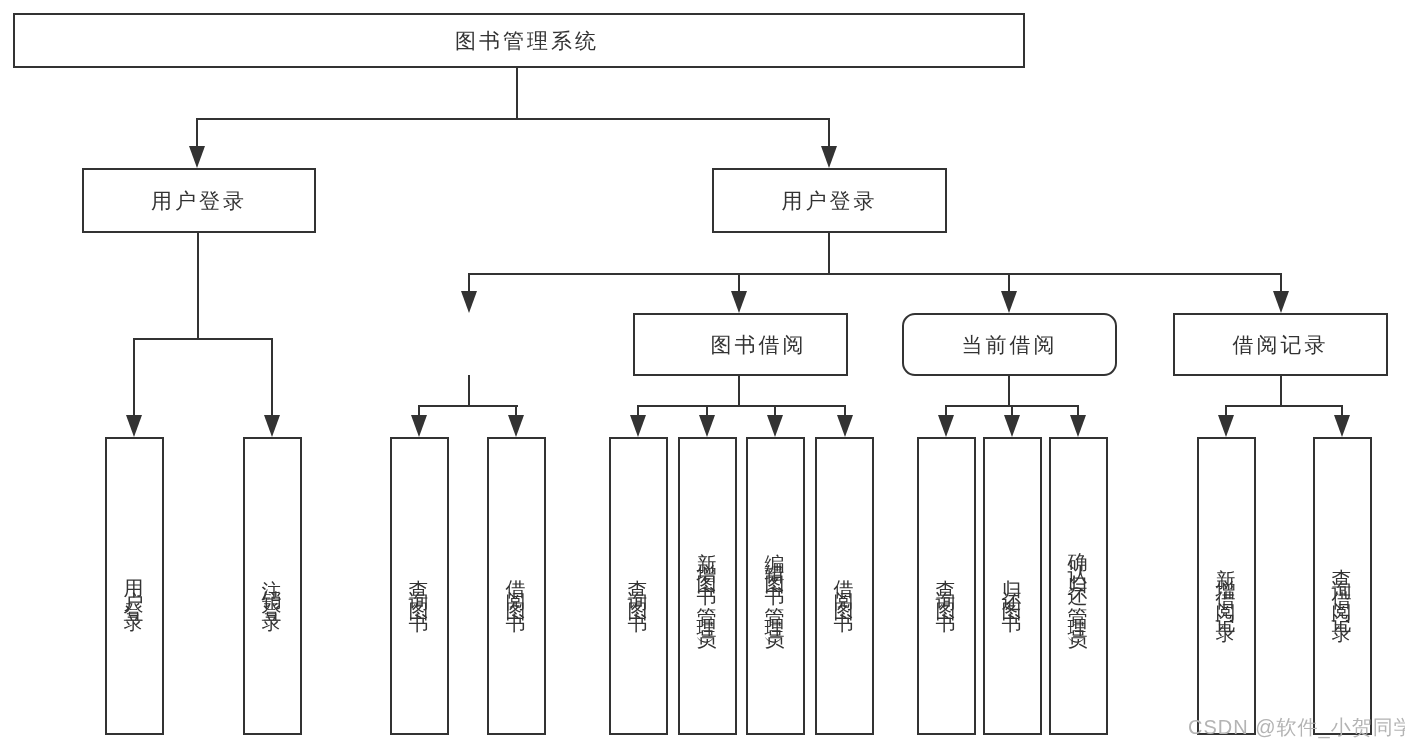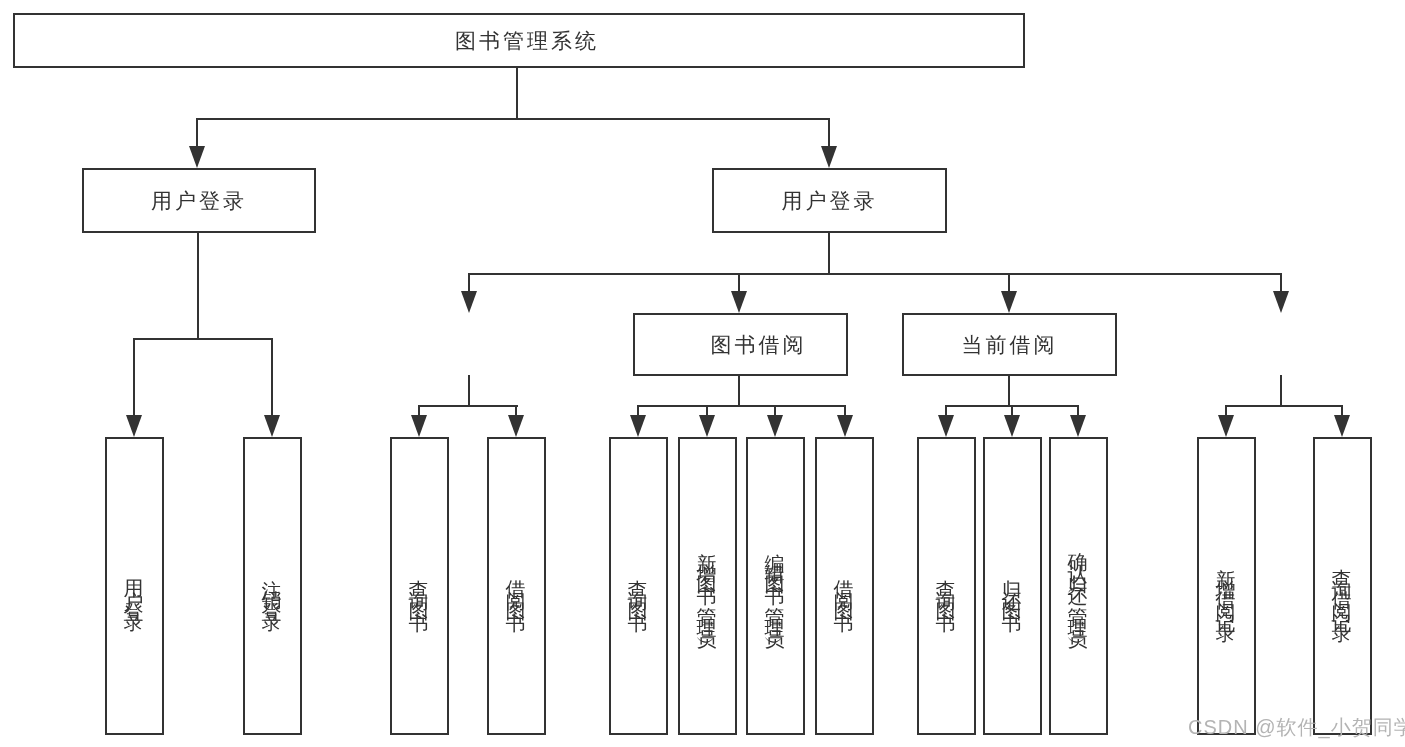--- a/index.html
+++ b/index.html
@@ -104,22 +104,25 @@
   <div class="line" style="left:1008px; top:273px; width:2px; height:20px;"></div>
   <div class="line" style="left:1280px; top:273px; width:2px; height:20px;"></div>
   <div class="arrow" style="left:461px; top:291px;"></div>
   <div class="arrow" style="left:731px; top:291px;"></div>
   <div class="arrow" style="left:1001px; top:291px;"></div>
   <div class="arrow" style="left:1273px; top:291px;"></div>
 
   <div class="hbox" style="left:633px; top:313px; width:215px; height:63px;padding-left:36px;">
     <span>图书借阅</span>
   </div>
-  <div class="hbox" style="left:902px; top:313px; width:215px; height:63px;">
+  <div class="hbox" style="left:902px; top:313px; width:215px; height:63px;border-radius:13px;">
     <span>当前借阅</span>
+  </div>
+  <div class="hbox" style="left:1173px; top:313px; width:215px; height:63px;">
+    <span>借阅记录</span>
   </div>
 
   <div class="line" style="left:468px; top:375px; width:2px; height:32px;"></div>
   <div class="line" style="left:418px; top:405px; width:100px; height:2px;"></div>
   <div class="line" style="left:418px; top:405px; width:2px; height:12px;"></div>
   <div class="line" style="left:515px; top:405px; width:2px; height:12px;"></div>
   <div class="arrow" style="left:411px; top:415px;"></div>
   <div class="arrow" style="left:508px; top:415px;"></div>
 
   <div class="line" style="left:738px; top:375px; width:2px; height:32px;"></div>

